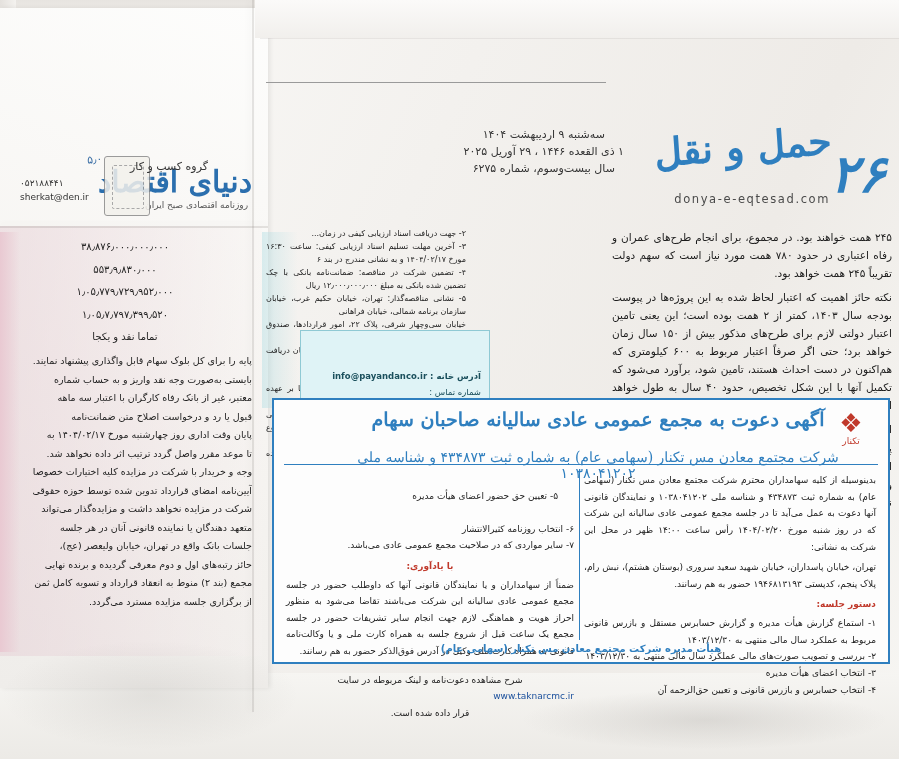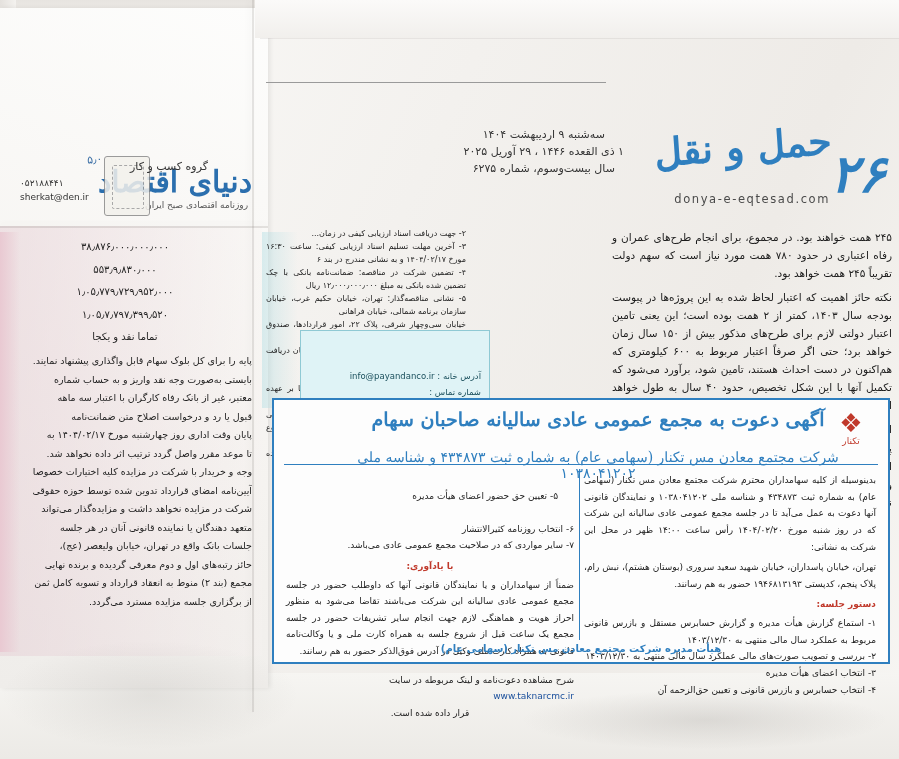--- a/index.html
+++ b/index.html
@@ -68,21 +68,21 @@
   .midcol .ln{white-space:normal;}
 
   
   .numcol{left:7px;top:236px;width:236px;font-size:10px;line-height:2.25;color:#1f1f1f;text-align:center;}
   .leftpara{left:10px;top:352px;width:242px;font-size:9.5px;line-height:1.95;color:#1d1d1d;text-align:justify;}
 
   
   .cyan-box{position:absolute;left:300px;top:330px;width:188px;height:78px;
       background:#dff3f6;border:1px solid #8fc9d4;}
   .cyan-box .c-line{position:absolute;right:8px;font-size:8.5px;color:#1a4f5c;}
-  .cyan-mail{top:40px;}
+  .cyan-mail{top:40px;font-weight:bold;}
   .cyan-tel{top:56px;}
   .cyan-fax{top:72px;}
 
   
   .annbox{position:absolute;left:272px;top:398px;width:614px;height:262px;
       border:2px solid #2f7fbf;background:#fdfdfd;}
   .ann-head{position:absolute;right:10px;top:8px;width:560px;text-align:center;}
   .ann-title{font-size:19px;color:#2f7fbf;font-weight:bold;font-family:"DejaVu Serif",serif;}
   .ann-sub{font-size:14px;color:#2f7fbf;margin-top:19px;font-family:"DejaVu Serif",serif;}
   .ann-logo{position:absolute;right:8px;top:10px;width:58px;height:52px;color:#c0392b;
@@ -226,21 +226,21 @@
       <p style="margin:0">۳- انتخاب اعضای هیأت مدیره</p>
       <p style="margin:0">۴- انتخاب حسابرس و بازرس قانونی و تعیین حق‌الزحمه آن</p>
     </div>
 
     <div class="ann-left">
       <p style="margin:16px">۵- تعیین حق حضور اعضای هیأت مدیره</p>
       <p style="margin:0">۶- انتخاب روزنامه کثیرالانتشار</p>
       <p style="margin:0 0 4px 0">۷- سایر مواردی که در صلاحیت مجمع عمومی عادی می‌باشد.</p>
       <p class="ann-note" style="margin:0 0 2px 0;text-align:center">با یادآوری:</p>
       <p style="margin:0 0 12px 0">ضمناً از سهامداران و یا نمایندگان قانونی آنها که داوطلب حضور در جلسه مجمع عمومی عادی سالیانه این شرکت می‌باشند تقاضا می‌شود به منظور احراز هویت و هماهنگی لازم جهت انجام سایر تشریفات حضور در جلسه مجمع یک ساعت قبل از شروع جلسه به همراه کارت ملی و یا وکالت‌نامه قانونی به همراه کارت ملی وکیل در آدرس فوق‌الذکر حضور به هم رسانند.</p>
-      <p style="margin:0;">شرح مشاهده دعوت‌نامه و لینک مربوطه در سایت</p>
+      <p style="margin:0;text-align:center">شرح مشاهده دعوت‌نامه و لینک مربوطه در سایت</p>
       <p style="margin:0;text-align:center" class="ann-site">www.taknarcmc.ir</p>
       <p style="margin:0;text-align:center">قرار داده شده است.</p>
     </div>
 
     <div class="ann-sign">هیأت مدیره شرکت مجتمع معادن مس تکنار (سهامی عام)</div>
   </div>
 
 </div>
 
 </body></html>

